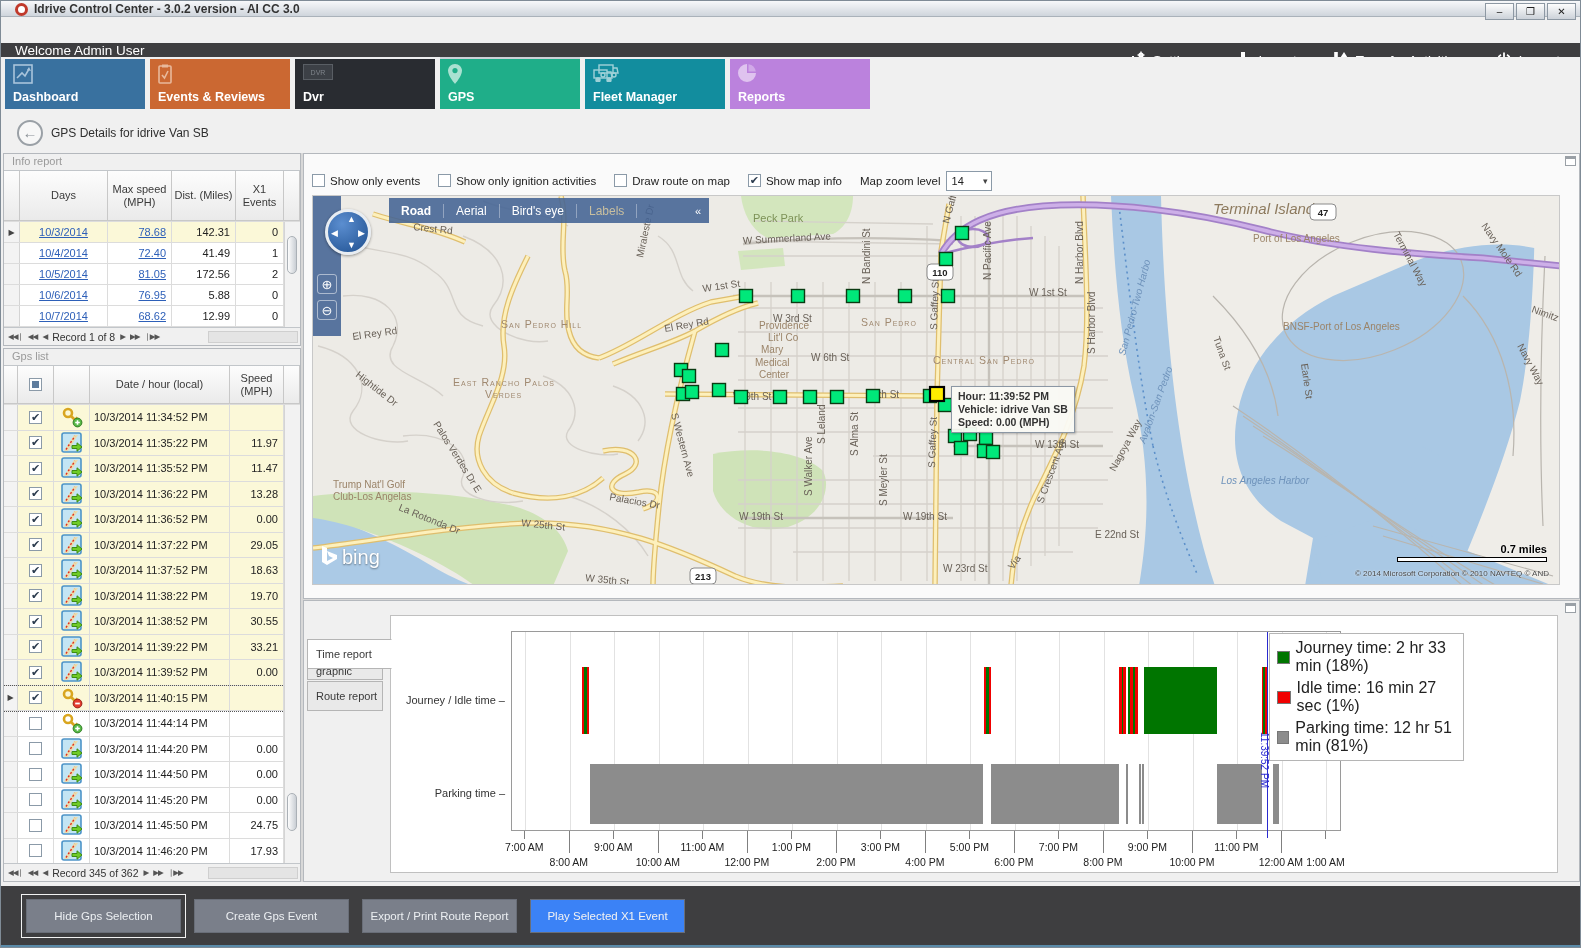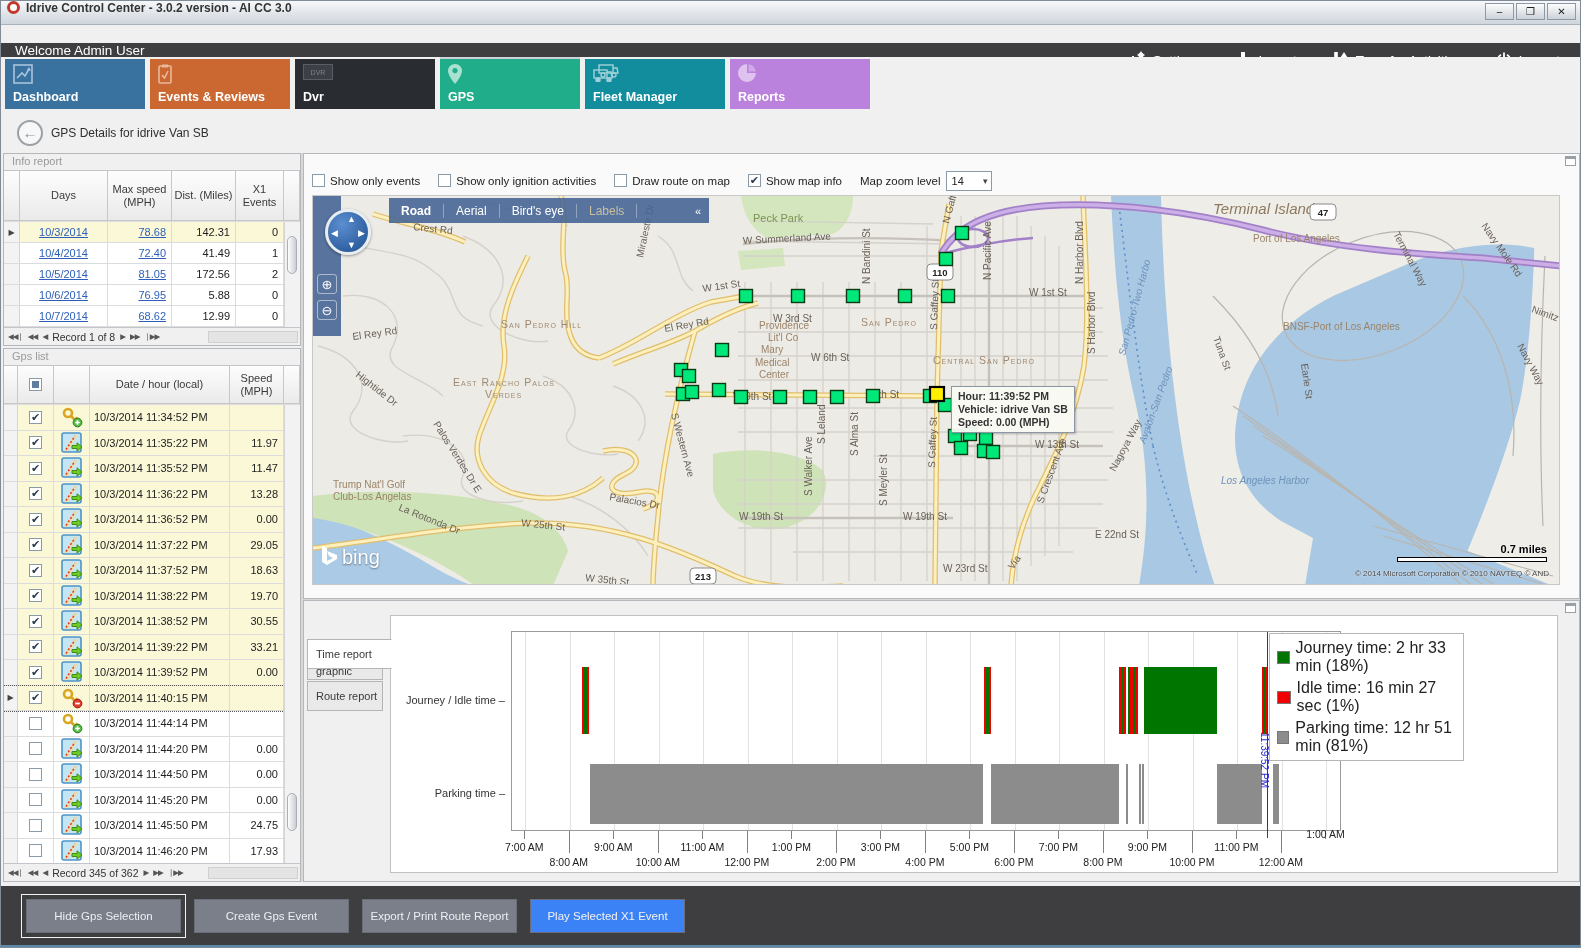--- a/index.html
+++ b/index.html
@@ -1,20 +1,20 @@
 <!DOCTYPE html>
 <html><head>
 <meta charset="utf-8">
 <style>
   html,body{margin:0;padding:0;background:#9aa0a8;font-family:"Liberation Sans","DejaVu Sans",sans-serif;}
   *{box-sizing:border-box;}
   #app{position:relative;width:1581px;height:948px;background:#f0f0f0;overflow:hidden;border:1px solid #7f8b96;}
 
   
-  #titlebar{position:absolute;left:0;top:0;width:100%;height:24px;background:linear-gradient(#f7f8fa,#cfd5dc);border-bottom:1px solid #aab2ba;display:flex;align-items:flex-start;padding:0 4px;}
+  #titlebar{position:absolute;left:0;top:0;width:100%;height:16px;background:linear-gradient(#f7f8fa,#cfd5dc);border-bottom:1px solid #aab2ba;display:flex;align-items:flex-end;padding:0 12px;}
   #titlebar .logo{width:13px;height:13px;border-radius:50%;border:3px solid #c0392b;background:#fff;margin:0 6px 0 2px;}
   #titlebar .ttl{font-size:12px;font-weight:bold;color:#333;}
   #winbtns{position:absolute;right:4px;top:2px;display:flex;gap:2px;}
   .winbtn{width:29px;height:17px;border:1px solid #8d98a3;background:linear-gradient(#fdfdfd,#ccd2d9);font-size:10px;line-height:15px;text-align:center;color:#222;}
 
   
   #topbar{position:absolute;left:0;top:22px;width:100%;height:34px;background:#3e3e40;color:#fff;display:flex;margin-top:20px;}
   #welcome{font-size:13.5px;margin-left:14px;}
   #actions{margin-left:auto;display:flex;align-items:center;gap:34px;margin-right:20px;}
   .action{display:flex;align-items:center;gap:7px;font-size:13.5px;color:#fff;cursor:default;}
@@ -1034,21 +1034,21 @@
           <div class="tlab" style="left: 489.383px; top: 225px;">3:00 PM</div>
           <div class="tick" style="left: 578.391px; top: 215px; height: 8px;"></div>
           <div class="tlab" style="left: 578.391px; top: 225px;">5:00 PM</div>
           <div class="tick" style="left: 667.399px; top: 215px; height: 8px;"></div>
           <div class="tlab" style="left: 667.399px; top: 225px;">7:00 PM</div>
           <div class="tick" style="left: 756.408px; top: 215px; height: 8px;"></div>
           <div class="tlab" style="left: 756.408px; top: 225px;">9:00 PM</div>
           <div class="tick" style="left: 845.416px; top: 215px; height: 8px;"></div>
           <div class="tlab" style="left: 845.416px; top: 225px;">11:00 PM</div>
           <div class="tick" style="left: 934.424px; top: 215px; height: 8px;"></div>
-          <div class="tlab" style="left: 934.424px; top: 212px;">1:00 AM</div>
+          <div class="tlab" style="left: 934.424px; top: 240px;">1:00 AM</div>
           <div class="tick" style="left: 177.855px; top: 215px; height: 22px;"></div>
           <div class="tlab" style="left: 177.855px; top: 240px;">8:00 AM</div>
           <div class="tick" style="left: 266.863px; top: 215px; height: 22px;"></div>
           <div class="tlab" style="left: 266.863px; top: 240px;">10:00 AM</div>
           <div class="tick" style="left: 355.871px; top: 215px; height: 22px;"></div>
           <div class="tlab" style="left: 355.871px; top: 240px;">12:00 PM</div>
           <div class="tick" style="left: 444.879px; top: 215px; height: 22px;"></div>
           <div class="tlab" style="left: 444.879px; top: 240px;">2:00 PM</div>
           <div class="tick" style="left: 533.887px; top: 215px; height: 22px;"></div>
           <div class="tlab" style="left: 533.887px; top: 240px;">4:00 PM</div>

